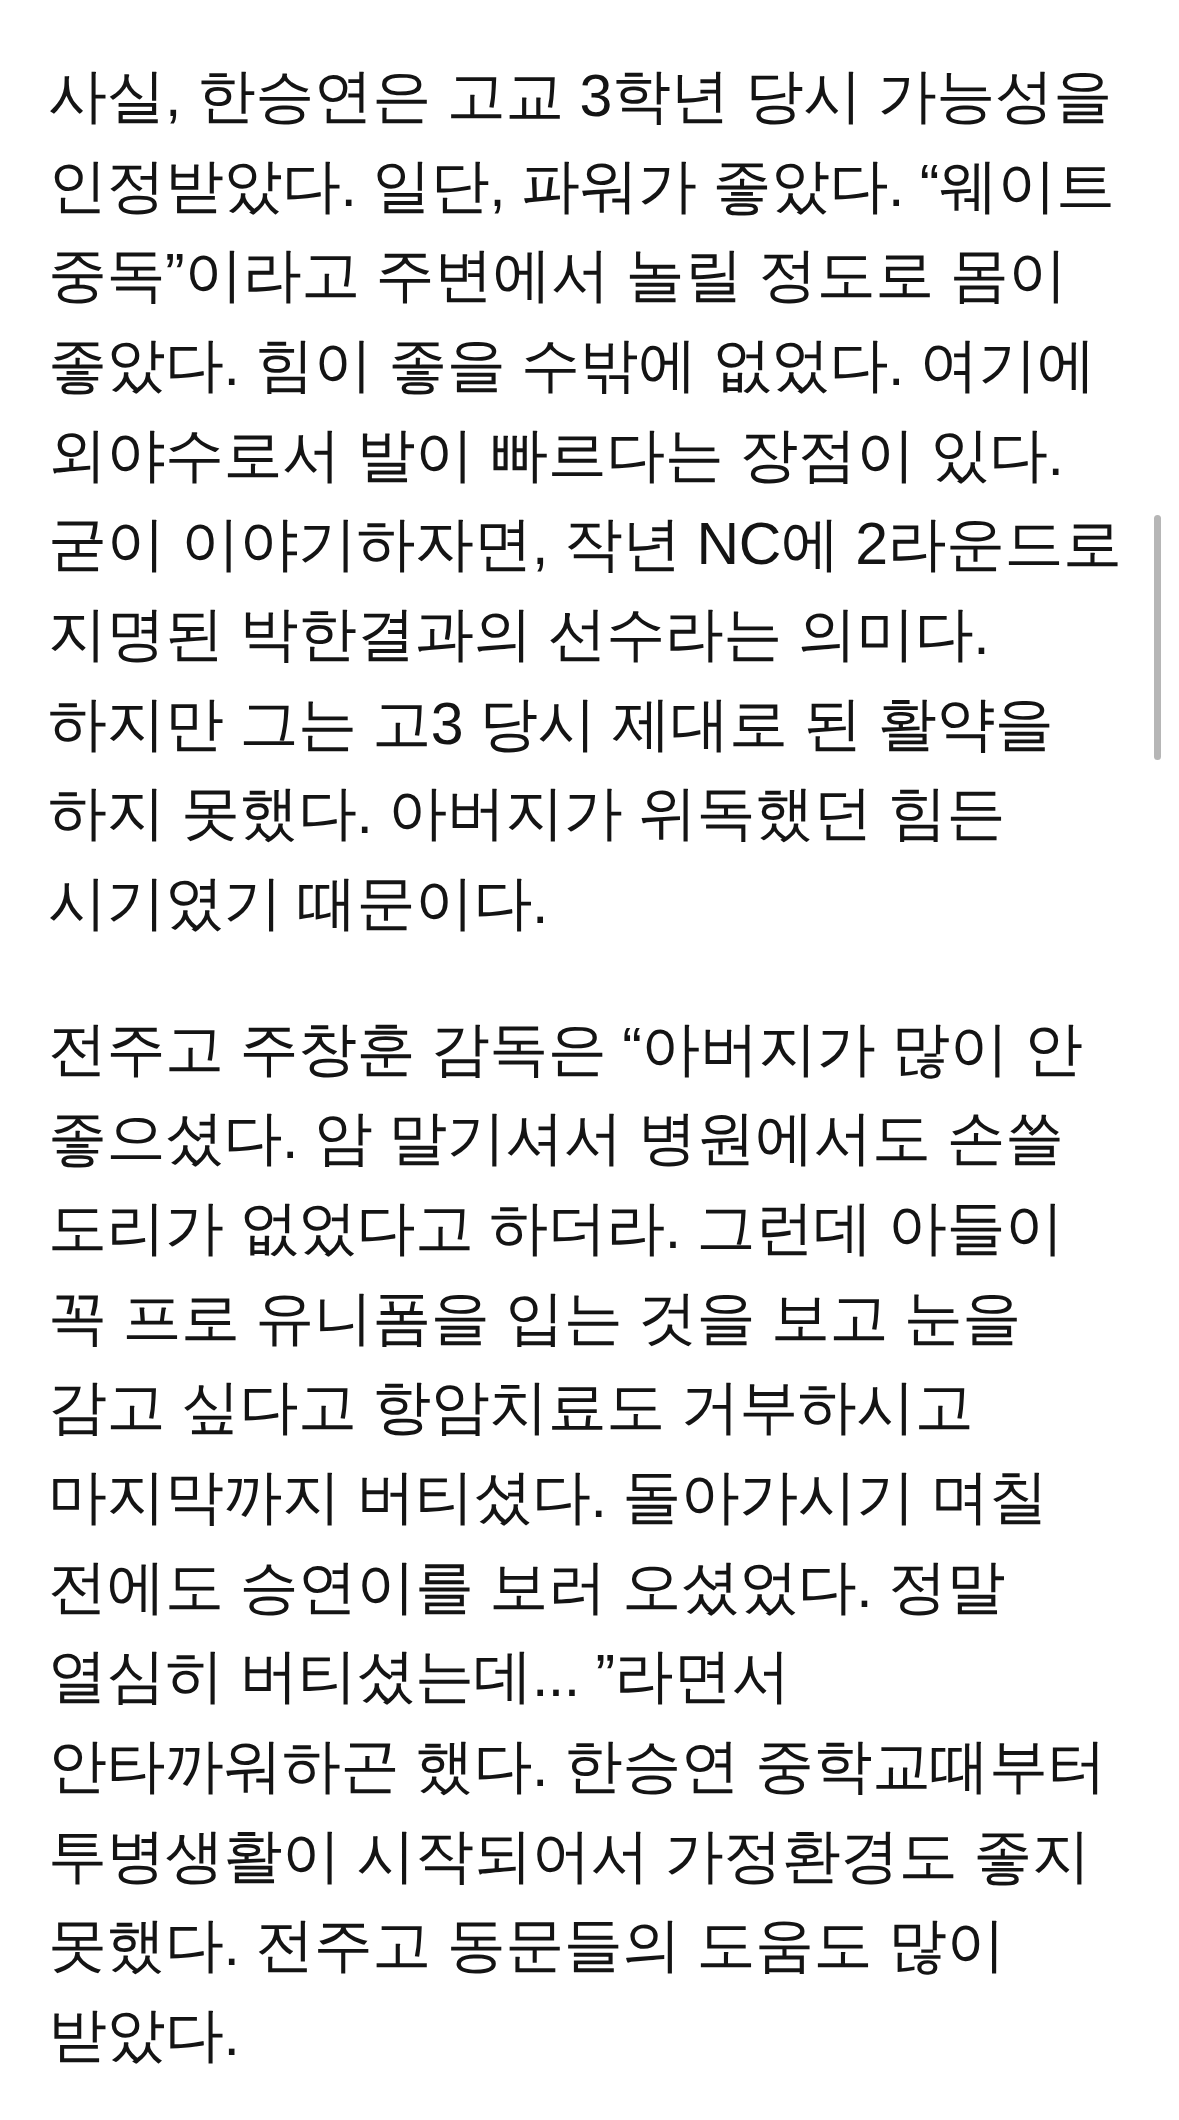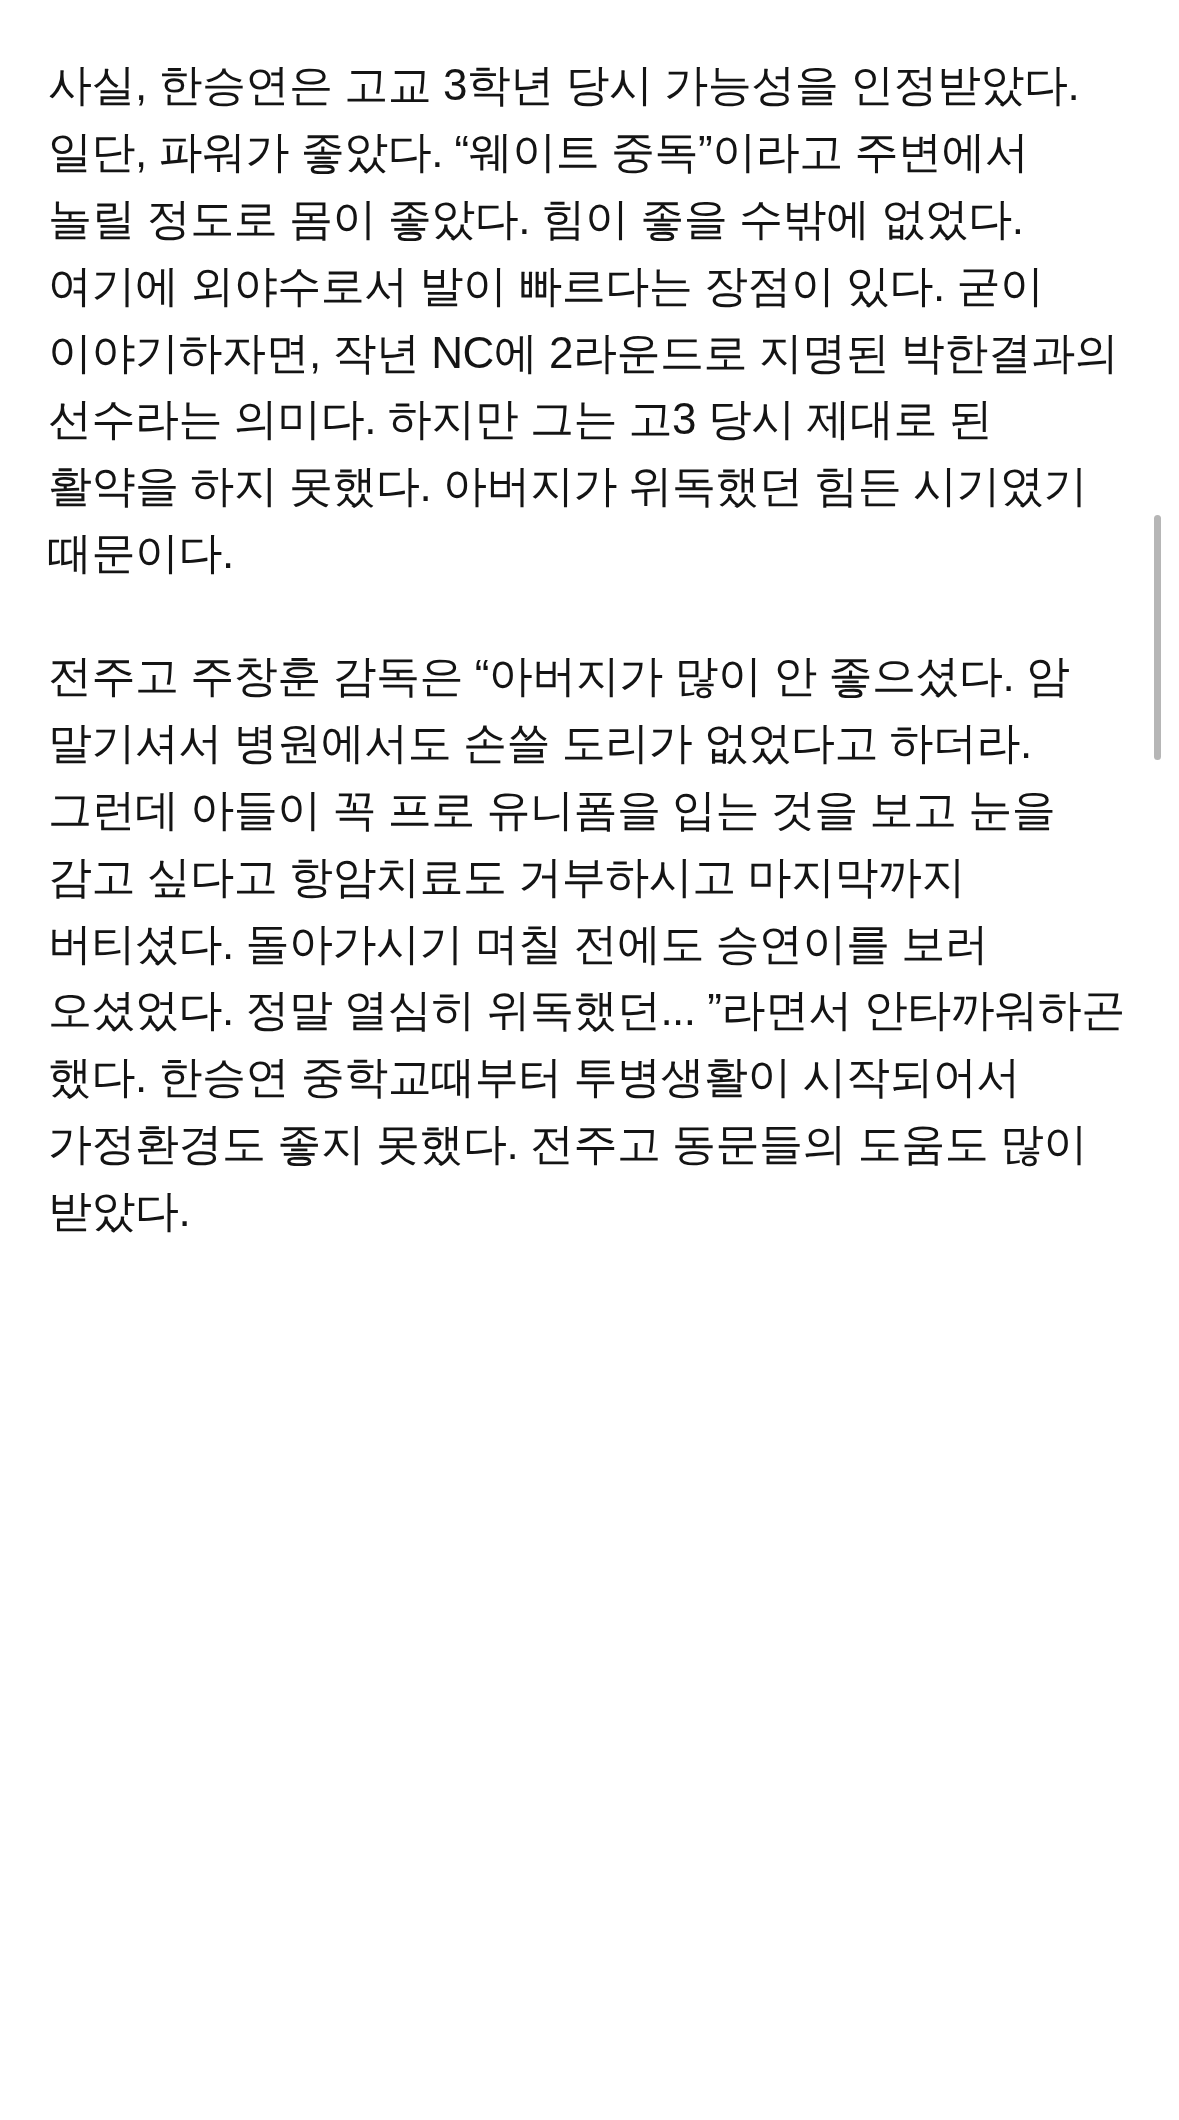--- a/index.html
+++ b/index.html
@@ -14,21 +14,21 @@
     color: #111111;
     position: relative;
     overflow: hidden;
   }
   .article {
     box-sizing: border-box;
     padding: 52px 52px 40px 48px;
     width: 1179px;
   }
   .para {
-    font-size: 44px;
+    font-size: 59px;
     line-height: 1.52;
     letter-spacing: -0.5px;
     color: #141414;
     margin: 0 0 56px 0;
     word-break: keep-all;
     white-space: normal;
     text-align: left;
   }
   .para:last-child {
     margin-bottom: 0;
@@ -50,18 +50,18 @@
     height: 245px;
     border-radius: 4px;
     background: #b6b6b6;
   }
 </style>
 </head>
 <body>
 
 <div class="article">
   <p class="para">사실, 한승연은 고교 3학년 당시 가능성을 인정받았다. 일단, 파워가 좋았다. “웨이트 중독”이라고 주변에서 놀릴 정도로 몸이 좋았다. 힘이 좋을 수밖에 없었다. 여기에 외야수로서 발이 빠르다는 장점이 있다. 굳이 이야기하자면, 작년 NC에 2라운드로 지명된 박한결과의 선수라는 의미다. 하지만 그는 고3 당시 제대로 된 활약을 하지 못했다. 아버지가 위독했던 힘든 시기였기 때문이다.</p>
-  <p class="para">전주고 주창훈 감독은 “아버지가 많이 안 좋으셨다. 암 말기셔서 병원에서도 손쓸 도리가 없었다고 하더라. 그런데 아들이 꼭 프로 유니폼을 입는 것을 보고 눈을 감고 싶다고 항암치료도 거부하시고 마지막까지 버티셨다. 돌아가시기 며칠 전에도 승연이를 보러 오셨었다. 정말 열심히 위독했던... ”라면서 안타까워하곤 했다. 한승연 중학교때부터 투병생활이 시작되어서 가정환경도 좋지 못했다. 전주고 동문들의 도움도 많이 받았다.</p>
+  <p class="para">전주고 주창훈 감독은 “아버지가 많이 안 좋으셨다. 암 말기셔서 병원에서도 손쓸 도리가 없었다고 하더라. 그런데 아들이 꼭 프로 유니폼을 입는 것을 보고 눈을 감고 싶다고 항암치료도 거부하시고 마지막까지 버티셨다. 돌아가시기 며칠 전에도 승연이를 보러 오셨었다. 정말 열심히 버티셨는데... ”라면서 안타까워하곤 했다. 한승연 중학교때부터 투병생활이 시작되어서 가정환경도 좋지 못했다. 전주고 동문들의 도움도 많이 받았다.</p>
 </div>
 
 <div class="scrollbar-track">
   <div class="scrollbar-thumb" style="background: rgb(182, 182, 182);"></div>
 </div>
 
 </body></html>

